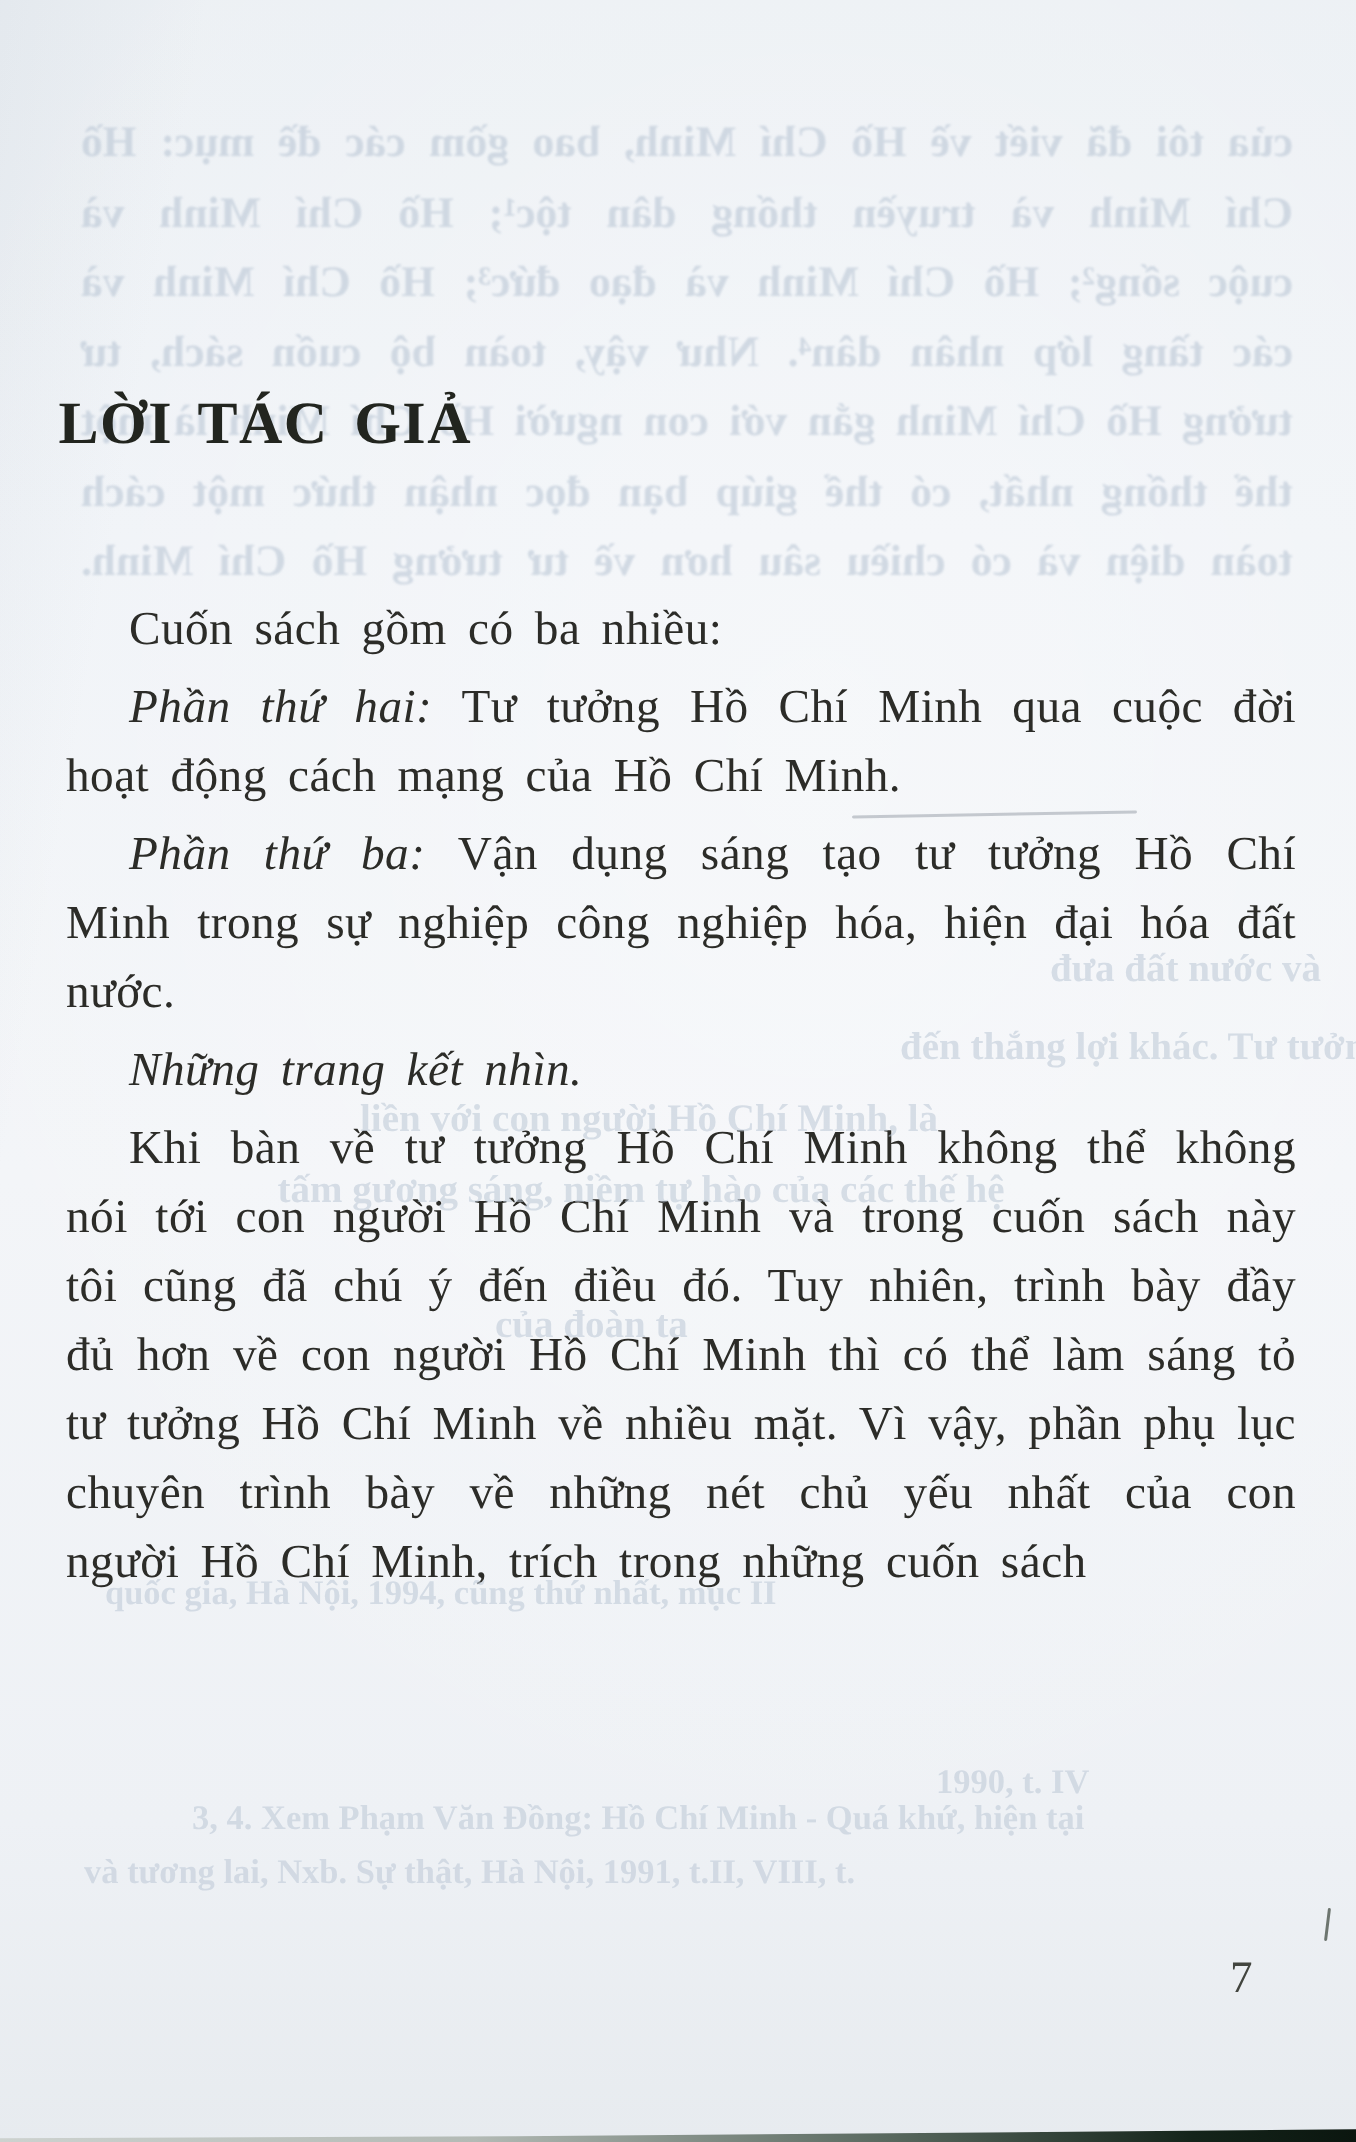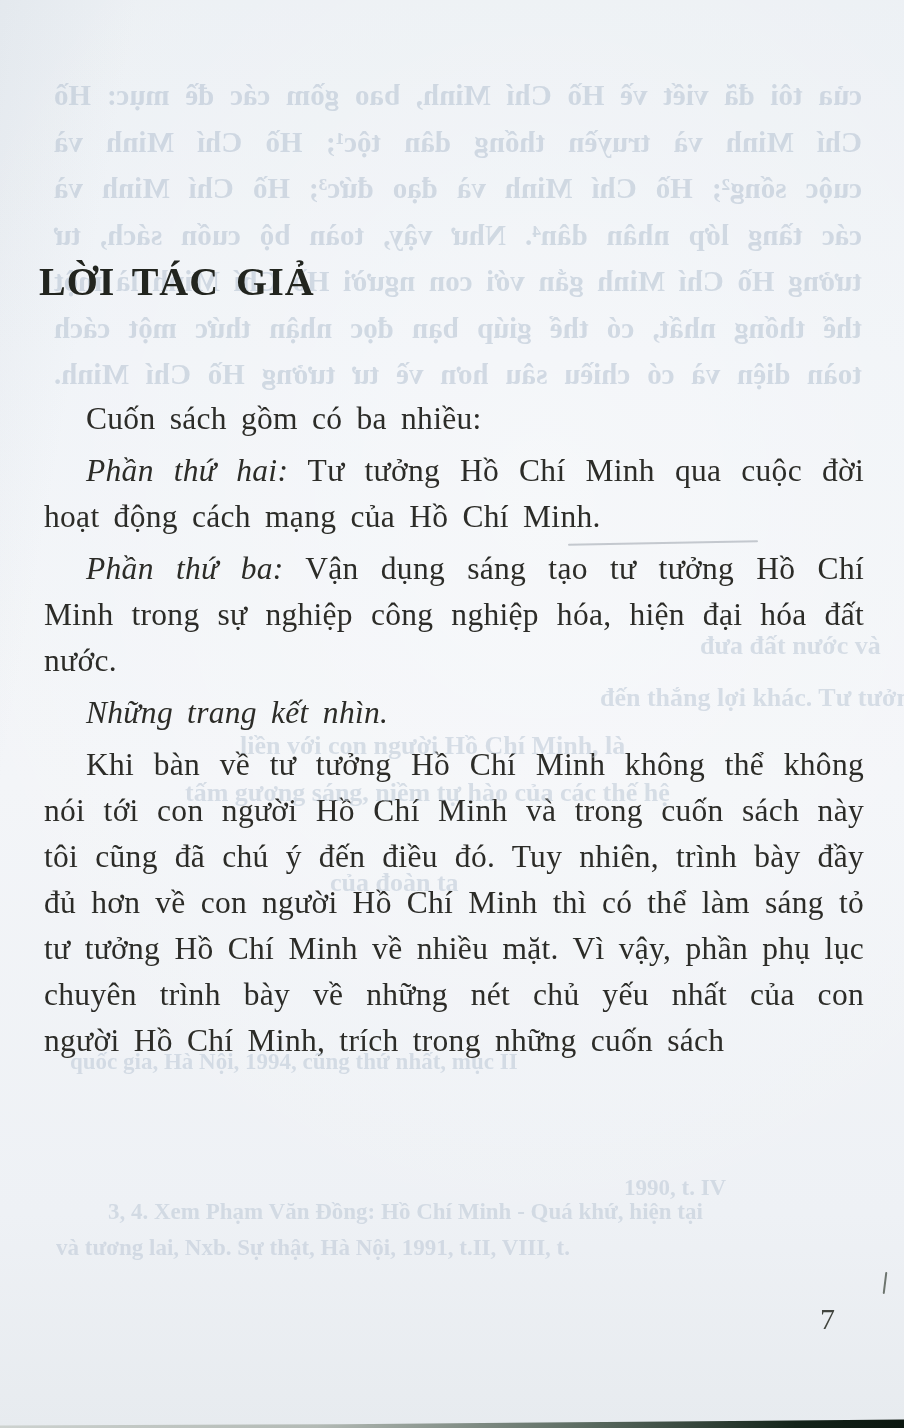--- a/index.html
+++ b/index.html
@@ -120,15 +120,15 @@
 
   <div class="scan-edge"></div>
 
 <div class="frag" style="left: 700px; top: 631px; font-size: 26px;">đưa đất nước và</div>
     <div class="frag" style="left: 600px; top: 683px; font-size: 26px;">đến thắng lợi khác. Tư tưởng</div>
     <div class="frag" style="left: 240px; top: 731px; font-size: 26px;">liền với con người Hồ Chí Minh, là</div>
     <div class="frag" style="left: 185px; top: 778px; font-size: 26px;">tấm gương sáng, niềm tự hào của các thế hệ</div>
     <div class="frag" style="left: 330px; top: 868px; font-size: 26px;">của đoàn ta</div>
     <div class="frag" style="left: 70px; top: 1048.5px; font-size: 23px;">quốc gia, Hà Nội, 1994, cũng thứ nhất, mục II</div>
     <div class="frag" style="left: 624px; top: 1154.5px; font-size: 23px; margin-top: 20px;">1990, t. IV</div>
-    <div class="frag" style="left: 108px; top: 1198.5px; font-size: 23px;">3, 4. Xem Phạm Văn Đồng: Hồ Chí Minh - Quá khứ, hiện tại</div>
+    <div class="frag" style="left: 128px; top: 1198.5px; font-size: 23px;">3, 4. Xem Phạm Văn Đồng: Hồ Chí Minh - Quá khứ, hiện tại</div>
     <div class="frag" style="left: 56px; top: 1234.5px; font-size: 23px;">và tương lai, Nxb. Sự thật, Hà Nội, 1991, t.II, VIII, t.</div>
   </div>
 
 </body></html>

